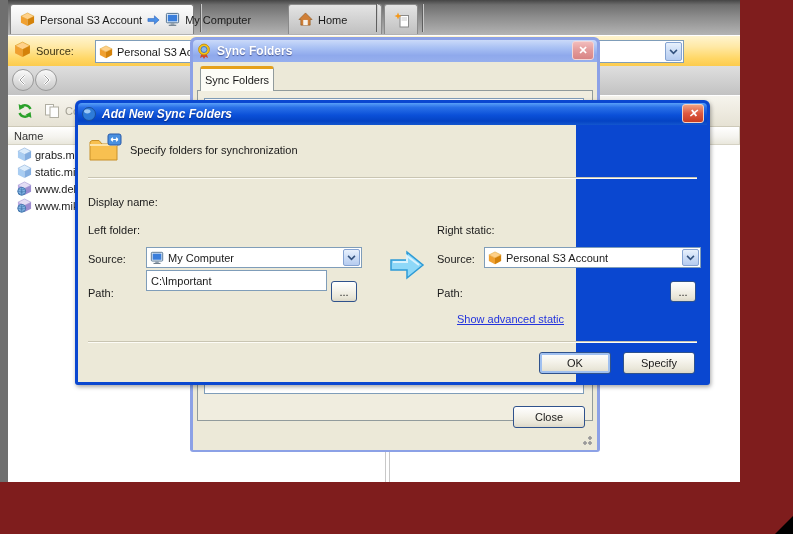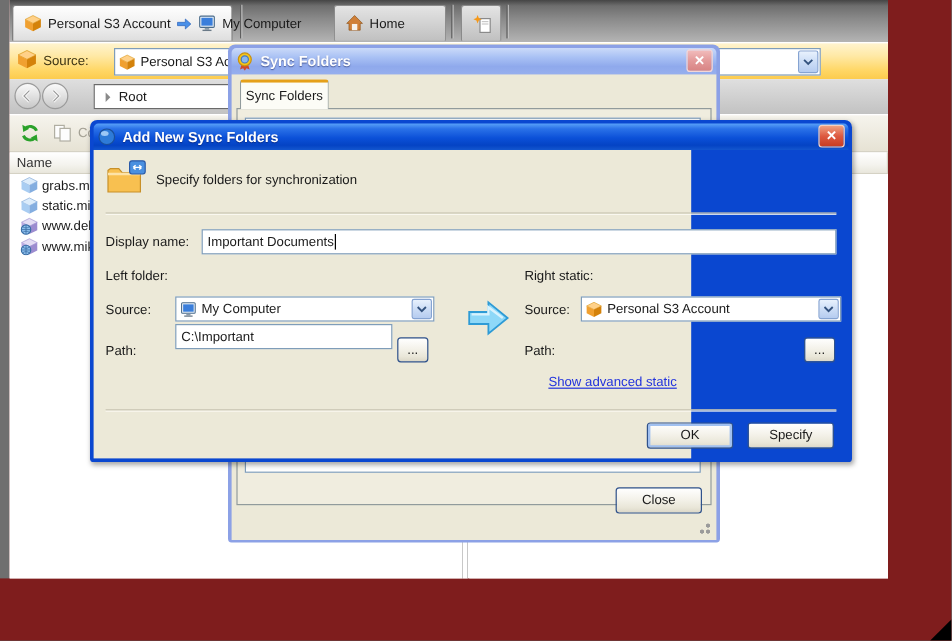--- a/index.html
+++ b/index.html
@@ -99,21 +99,21 @@
             border:1px solid #7f9db9;box-sizing:border-box;}
   .grip{position:absolute;right:5px;bottom:5px;width:12px;height:12px;
         background:
           radial-gradient(circle at 10px 10px,#9a9a9a 1.5px,transparent 2px),
           radial-gradient(circle at 10px 5px,#9a9a9a 1.5px,transparent 2px),
           radial-gradient(circle at 5px 10px,#9a9a9a 1.5px,transparent 2px);}
 
   
   #adddlg{left:75px;top:100px;width:635px;height:285px;background:#0a47d0;
           box-shadow:1px 2px 4px rgba(0,0,0,.35);}
-  #adddlg .titlebar{background:linear-gradient(180deg,#58a0f8,#2a71e8 20%,#0b50d8 55%,#0443c4 82%,#1356ce);}
+  #adddlg .titlebar{background:linear-gradient(180deg,#58a0f8,#2a71e8 20%,#0b50d8 55%,#0443c4 82%,#1356ce);font-style:italic;}
   #adddlg .closebtn{background:linear-gradient(180deg,#f0a080,#dd5940 50%,#c83c22);
                     border:1px solid #f5d0c0;}
   .addbody{position:relative;width:498px;height:257px;background:#ece9d8;}
   .link{position:absolute;color:#2233dd;text-decoration:underline;cursor:pointer;white-space:nowrap;}
 
   #corner-wedge{right:0;bottom:0;width:0;height:0;
                 border-left:18px solid transparent;border-bottom:18px solid #000;}
 </style>
 </head>
 <body>
@@ -142,21 +142,21 @@
           <svg width="15" height="15" viewBox="0 0 16 16">
               <rect x="1.5" y="1.5" width="13" height="10" rx="1" fill="#e8f0f8" stroke="#4a6b8a"></rect>
               <rect x="3" y="3" width="10" height="7" fill="#3a7edb"></rect>
               <rect x="6" y="12" width="4" height="1.6" fill="#8a9aa8"></rect>
               <rect x="4" y="13.6" width="8" height="1.2" fill="#6a7a88"></rect>
             </svg>
         </span>
         <span>My Computer</span>
       </div>
       <div class="tabsep" style="left:192px"></div>
-      <div class="tab tab-plain" style="left:270px;width:94px">
+      <div class="tab tab-plain" style="left:280px;width:94px">
         <span>
           <svg width="15" height="15" viewBox="0 0 16 16">
               <path d="M8 1 1 8h2v6h10V8h2z" fill="#d08038" stroke="#8a5018" stroke-width=".6"></path>
               <rect x="5.6" y="8.5" width="4.8" height="5.5" fill="#f6f2ec"></rect>
             </svg>
         </span>
         <span>Home</span>
       </div>
       <div class="tabsep" style="left:368px"></div>
       <div class="tab tab-plain" style="left:376px;width:34px">
@@ -205,24 +205,20 @@
         <svg width="12" height="12" viewBox="0 0 12 12">
             <path d="M7.5 1.5 3 6l4.5 4.5" fill="none" stroke="#fff" stroke-width="2.4"></path>
             <path d="M7.5 1.5 3 6l4.5 4.5" fill="none" stroke="#9a9a9a" stroke-width="1"></path>
           </svg>
       </div>
       <div class="navbtn" style="left:27px">
         <svg width="12" height="12" viewBox="0 0 12 12">
             <path d="M4.5 1.5 9 6l-4.5 4.5" fill="none" stroke="#fff" stroke-width="2.4"></path>
             <path d="M4.5 1.5 9 6l-4.5 4.5" fill="none" stroke="#9a9a9a" stroke-width="1"></path>
           </svg>
-      </div>
-      <div class="crumb" style="left:70px;width:212px;padding-left:9px">
-        <i class="tri"></i>
-        <span>Root</span>
       </div>
     </div>
 
     <div class="toolbar abs">
       <div class="toolbtn" style="margin-left:3px">
         <span>
           <svg width="18" height="18" viewBox="0 0 18 18">
               <path d="M14.5 7A6 6 0 0 0 4.6 5.2" fill="none" stroke="#2aa12a" stroke-width="2.4"></path>
               <polygon points="2.6,2 3.4,8 8.4,5.2" fill="#2aa12a"></polygon>
               <path d="M3.5 11a6 6 0 0 0 9.9 1.8" fill="none" stroke="#2aa12a" stroke-width="2.4"></path>
@@ -338,24 +334,20 @@
             <path d="M2 9v18h27V11H14l-3-3.5H4z" fill="#f8c050" stroke="#c89028"></path>
             <path d="M2 12h27" stroke="#fde3a8" stroke-width="2"></path>
             <rect x="20" y="1" width="13" height="11" rx="2" fill="#4a90e0" stroke="#2a5aa8"></rect>
             <path d="M23 6.5h7M23 6.5l2-1.8M23 6.5l2 1.8M30 6.5l-2-1.8M30 6.5l-2 1.8" stroke="#fff" stroke-width="1.2" fill="none"></path>
           </svg>
       </span>
       <span class="lbl" style="left:52px;top:19px">Specify folders for synchronization</span>
       <div class="hr" style="left:10px;top:52px;width:609px"></div>
 
       <span class="lbl" style="left:10px;top:71px">Display name:</span>
-      <div class="field" style="left:90px;top:66px;width:529px">
-        <span>Important Documents</span>
-          <span class="caret"></span>
-      </div>
 
       <span class="lbl" style="left:10px;top:99px">Left folder:</span>
       <span class="lbl" style="left:10px;top:128px">Source:</span>
       <div class="combo" style="left:68px;top:122px;width:216px;height:21px">
         <span>
           <svg width="14" height="14" viewBox="0 0 16 16">
               <rect x="1.5" y="1.5" width="13" height="10" rx="1" fill="#e8f0f8" stroke="#4a6b8a"></rect>
               <rect x="3" y="3" width="10" height="7" fill="#3a7edb"></rect>
               <rect x="6" y="12" width="4" height="1.6" fill="#8a9aa8"></rect>
               <rect x="4" y="13.6" width="8" height="1.2" fill="#6a7a88"></rect>

